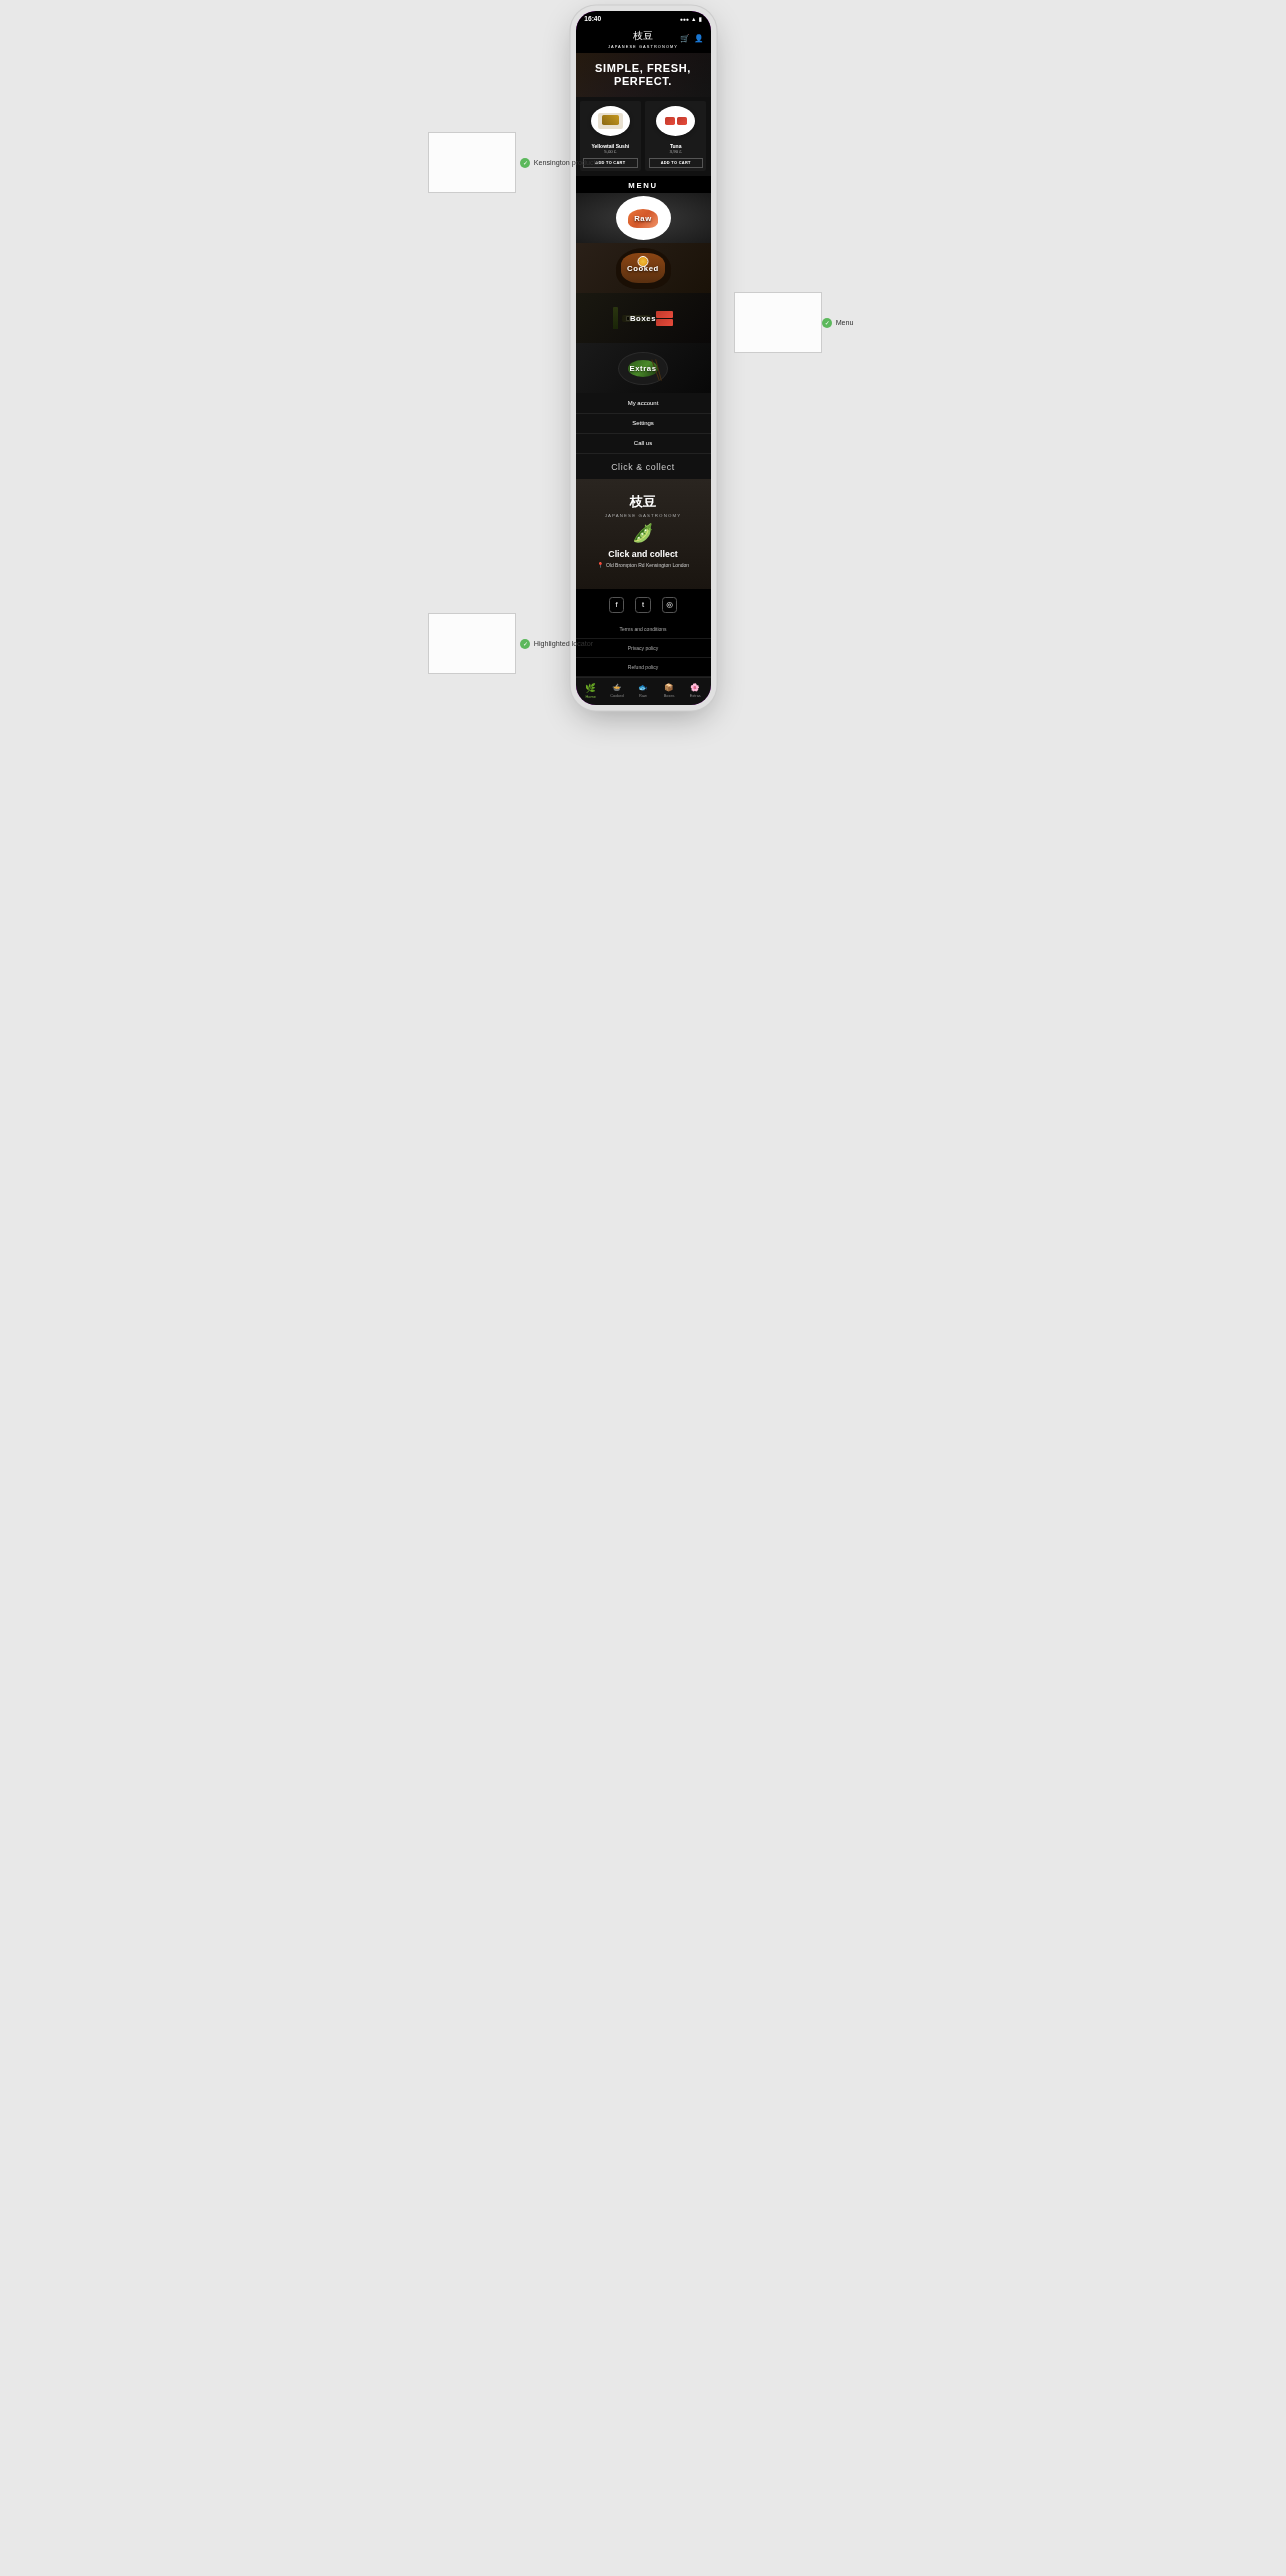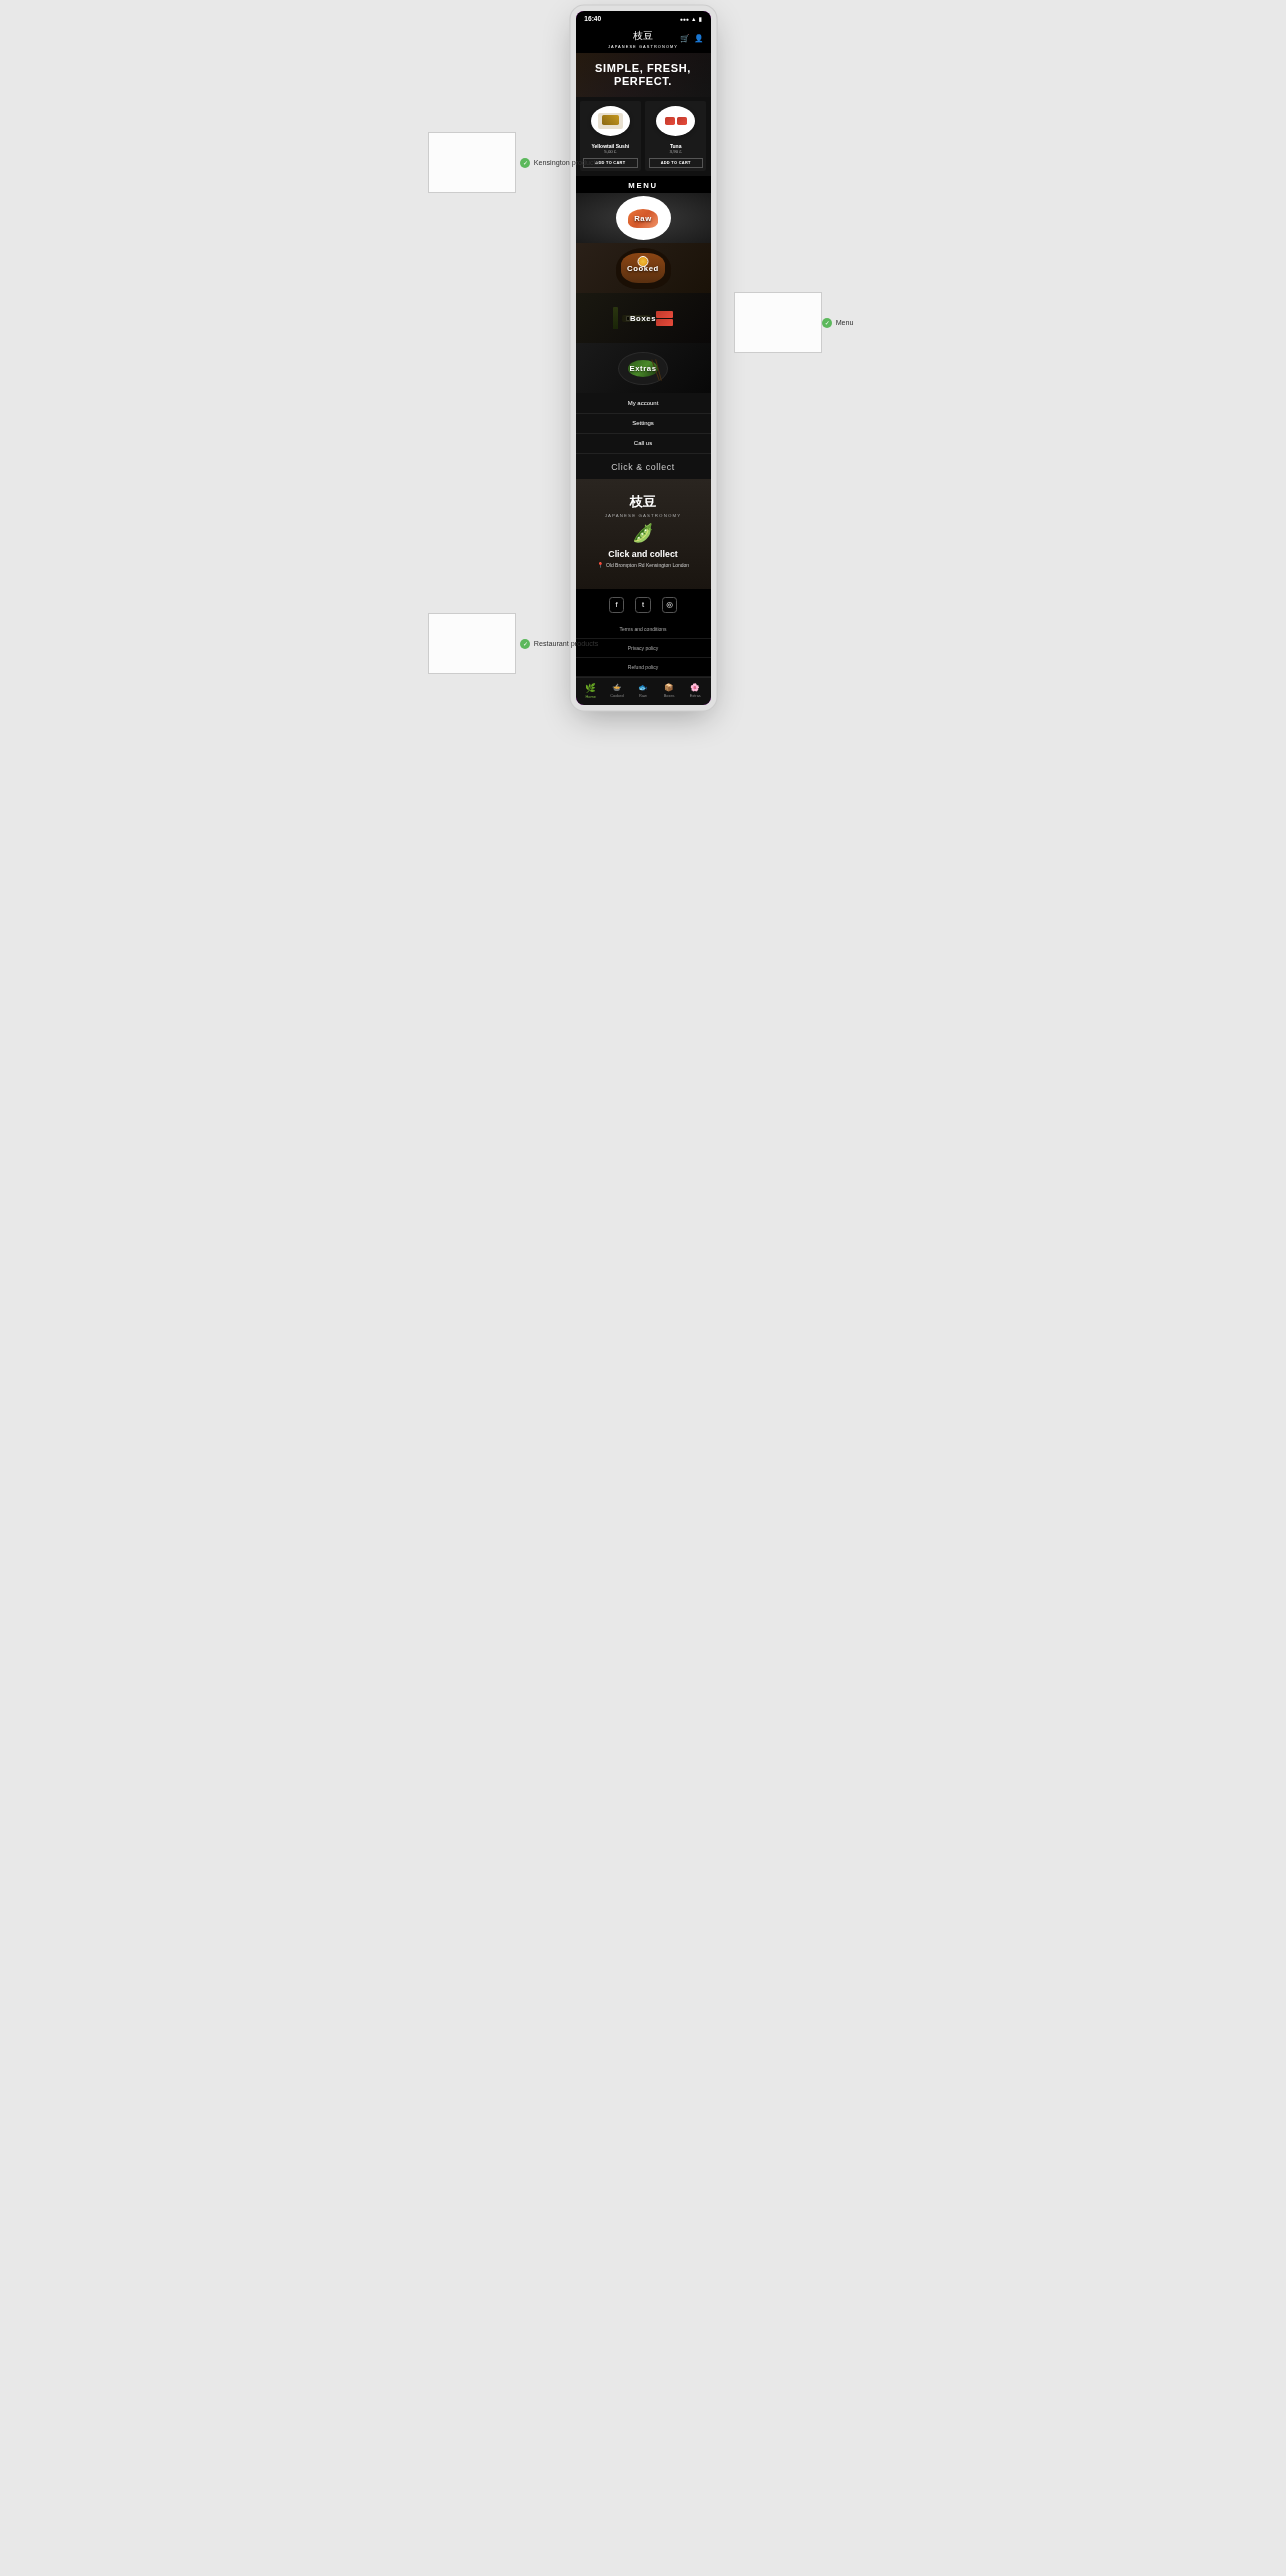--- a/index.html
+++ b/index.html
@@ -69,21 +69,21 @@
       margin-right: 4.4px;
     }
     .annotation-restaurant {
       top: 602px;
       left: 0px;
     }
 
     
     .phone-frame {
       width: 135px;
-      border-radius: 8px;
+      border-radius: 20px;
       background: #d946ef;
       box-shadow: 0 0 0 5.5px #e0e0e0, 0 0 0 6.6px #ccc, 0 11px 33px rgba(0,0,0,0.3);
       overflow: hidden;
       position: relative;
     }
 
     
     .status-bar {
       background: #000;
       color: white;
@@ -516,21 +516,21 @@
       <div class="annotation-check">✓</div>
       <span>Menu</span>
     </div>
     <div class="annotation-box"></div>
   </div>
 
   <div class="annotation annotation-restaurant">
     <div class="annotation-box"></div>
     <div class="annotation-label">
       <div class="annotation-check">✓</div>
-      <span>Restaurant products</span>
+      <span>Highlighted locator</span>
     </div>
   </div>
 
   <div class="phone-frame">
 
     <div class="status-bar">
       <span class="status-bar-time">16:40</span>
       <div class="status-icons">
         <span style="font-size:5px;">●●●</span>
         <span style="font-size:5.5px;">▲</span>

